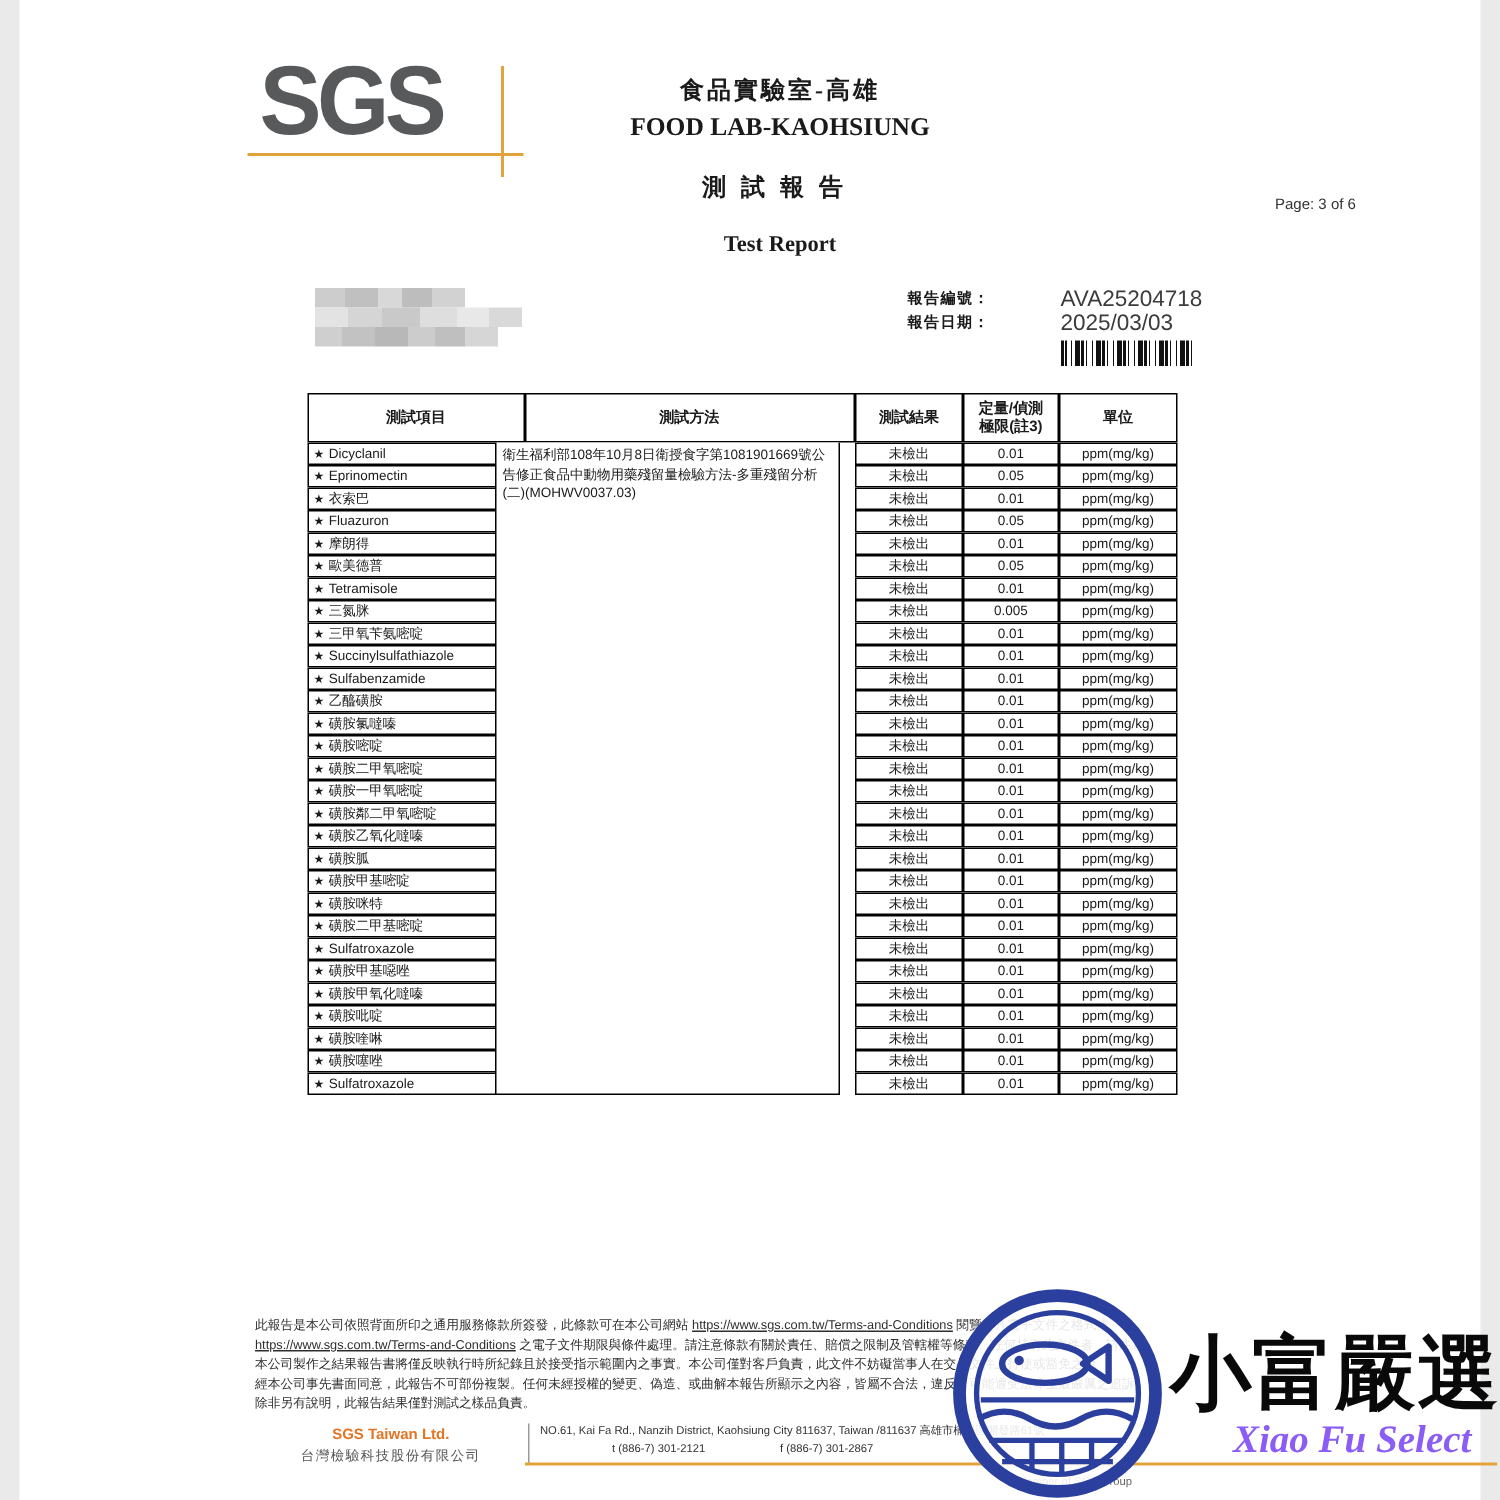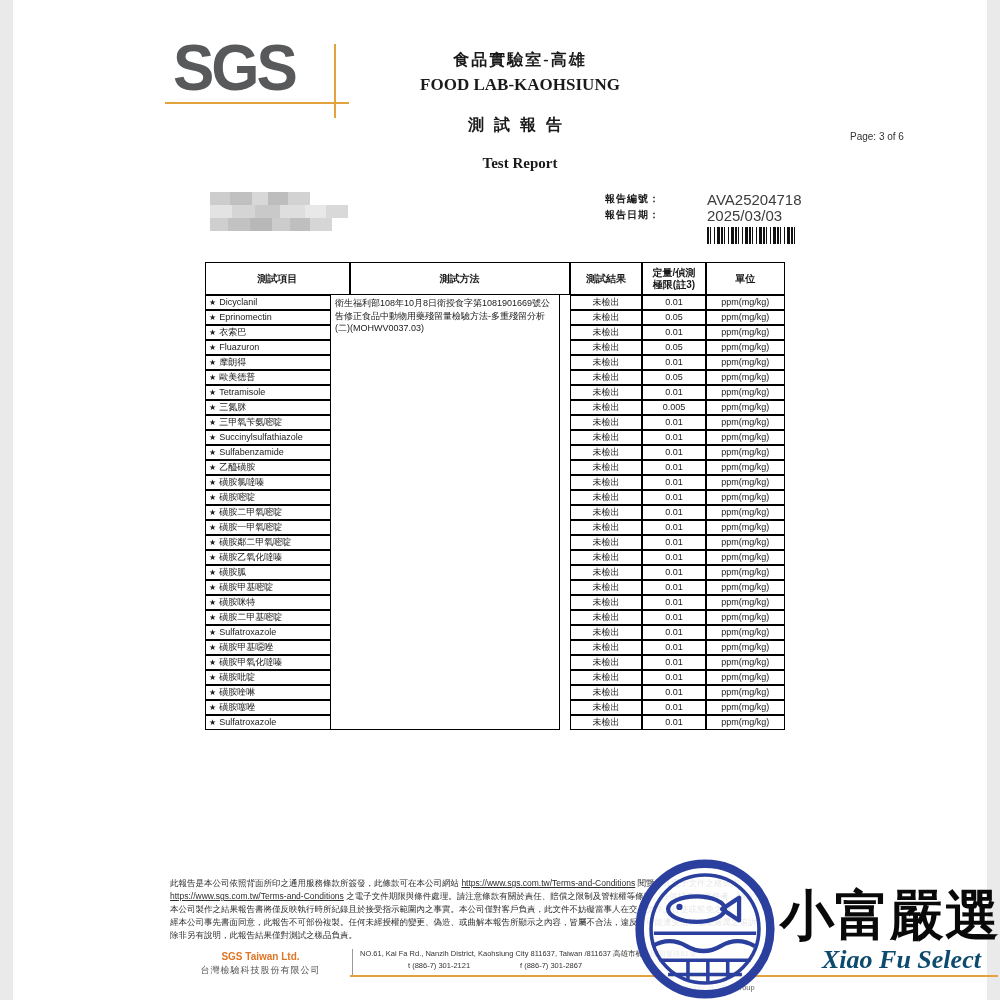--- a/index.html
+++ b/index.html
@@ -77,21 +77,21 @@
   .footer-tel { position:absolute; left:360px; top:961px; font-size:7.5px; color:#333;margin-left:48px; }
   .footer-fax { position:absolute; left:520px; top:961px; font-size:7.5px; color:#333; }
   .footer-orange-line { position:absolute; left:350px; top:975px; width:648px; height:2px; background:#e2a33d; }
   .footer-member { position:absolute; left:678px; top:983px; font-size:7.5px; color:#666; }
 
   
   .wm-logo { position:absolute; left:630px; top:858px; width:150px; height:142px; }
   .wm-zh { position:absolute; left:780px; top:880px; width:220px; font-size:54px; font-weight:900;
            font-family:"Liberation Serif", serif; color:#090909; letter-spacing:1px; }
   .wm-en { position:absolute; left:822px; top:945px; font-size:26px; font-weight:bold; font-style:italic;
-           font-family:"Liberation Serif", serif; color:#0c4a6e; }
+           font-family:"Liberation Serif", serif; color:#8b5cf6; }
 </style>
 </head>
 <body>
 
 <div id="page">
 
   <div class="edge-strip edge-left"></div>
   <div class="edge-strip edge-right"></div>
 
   <div class="sgs-logo">

